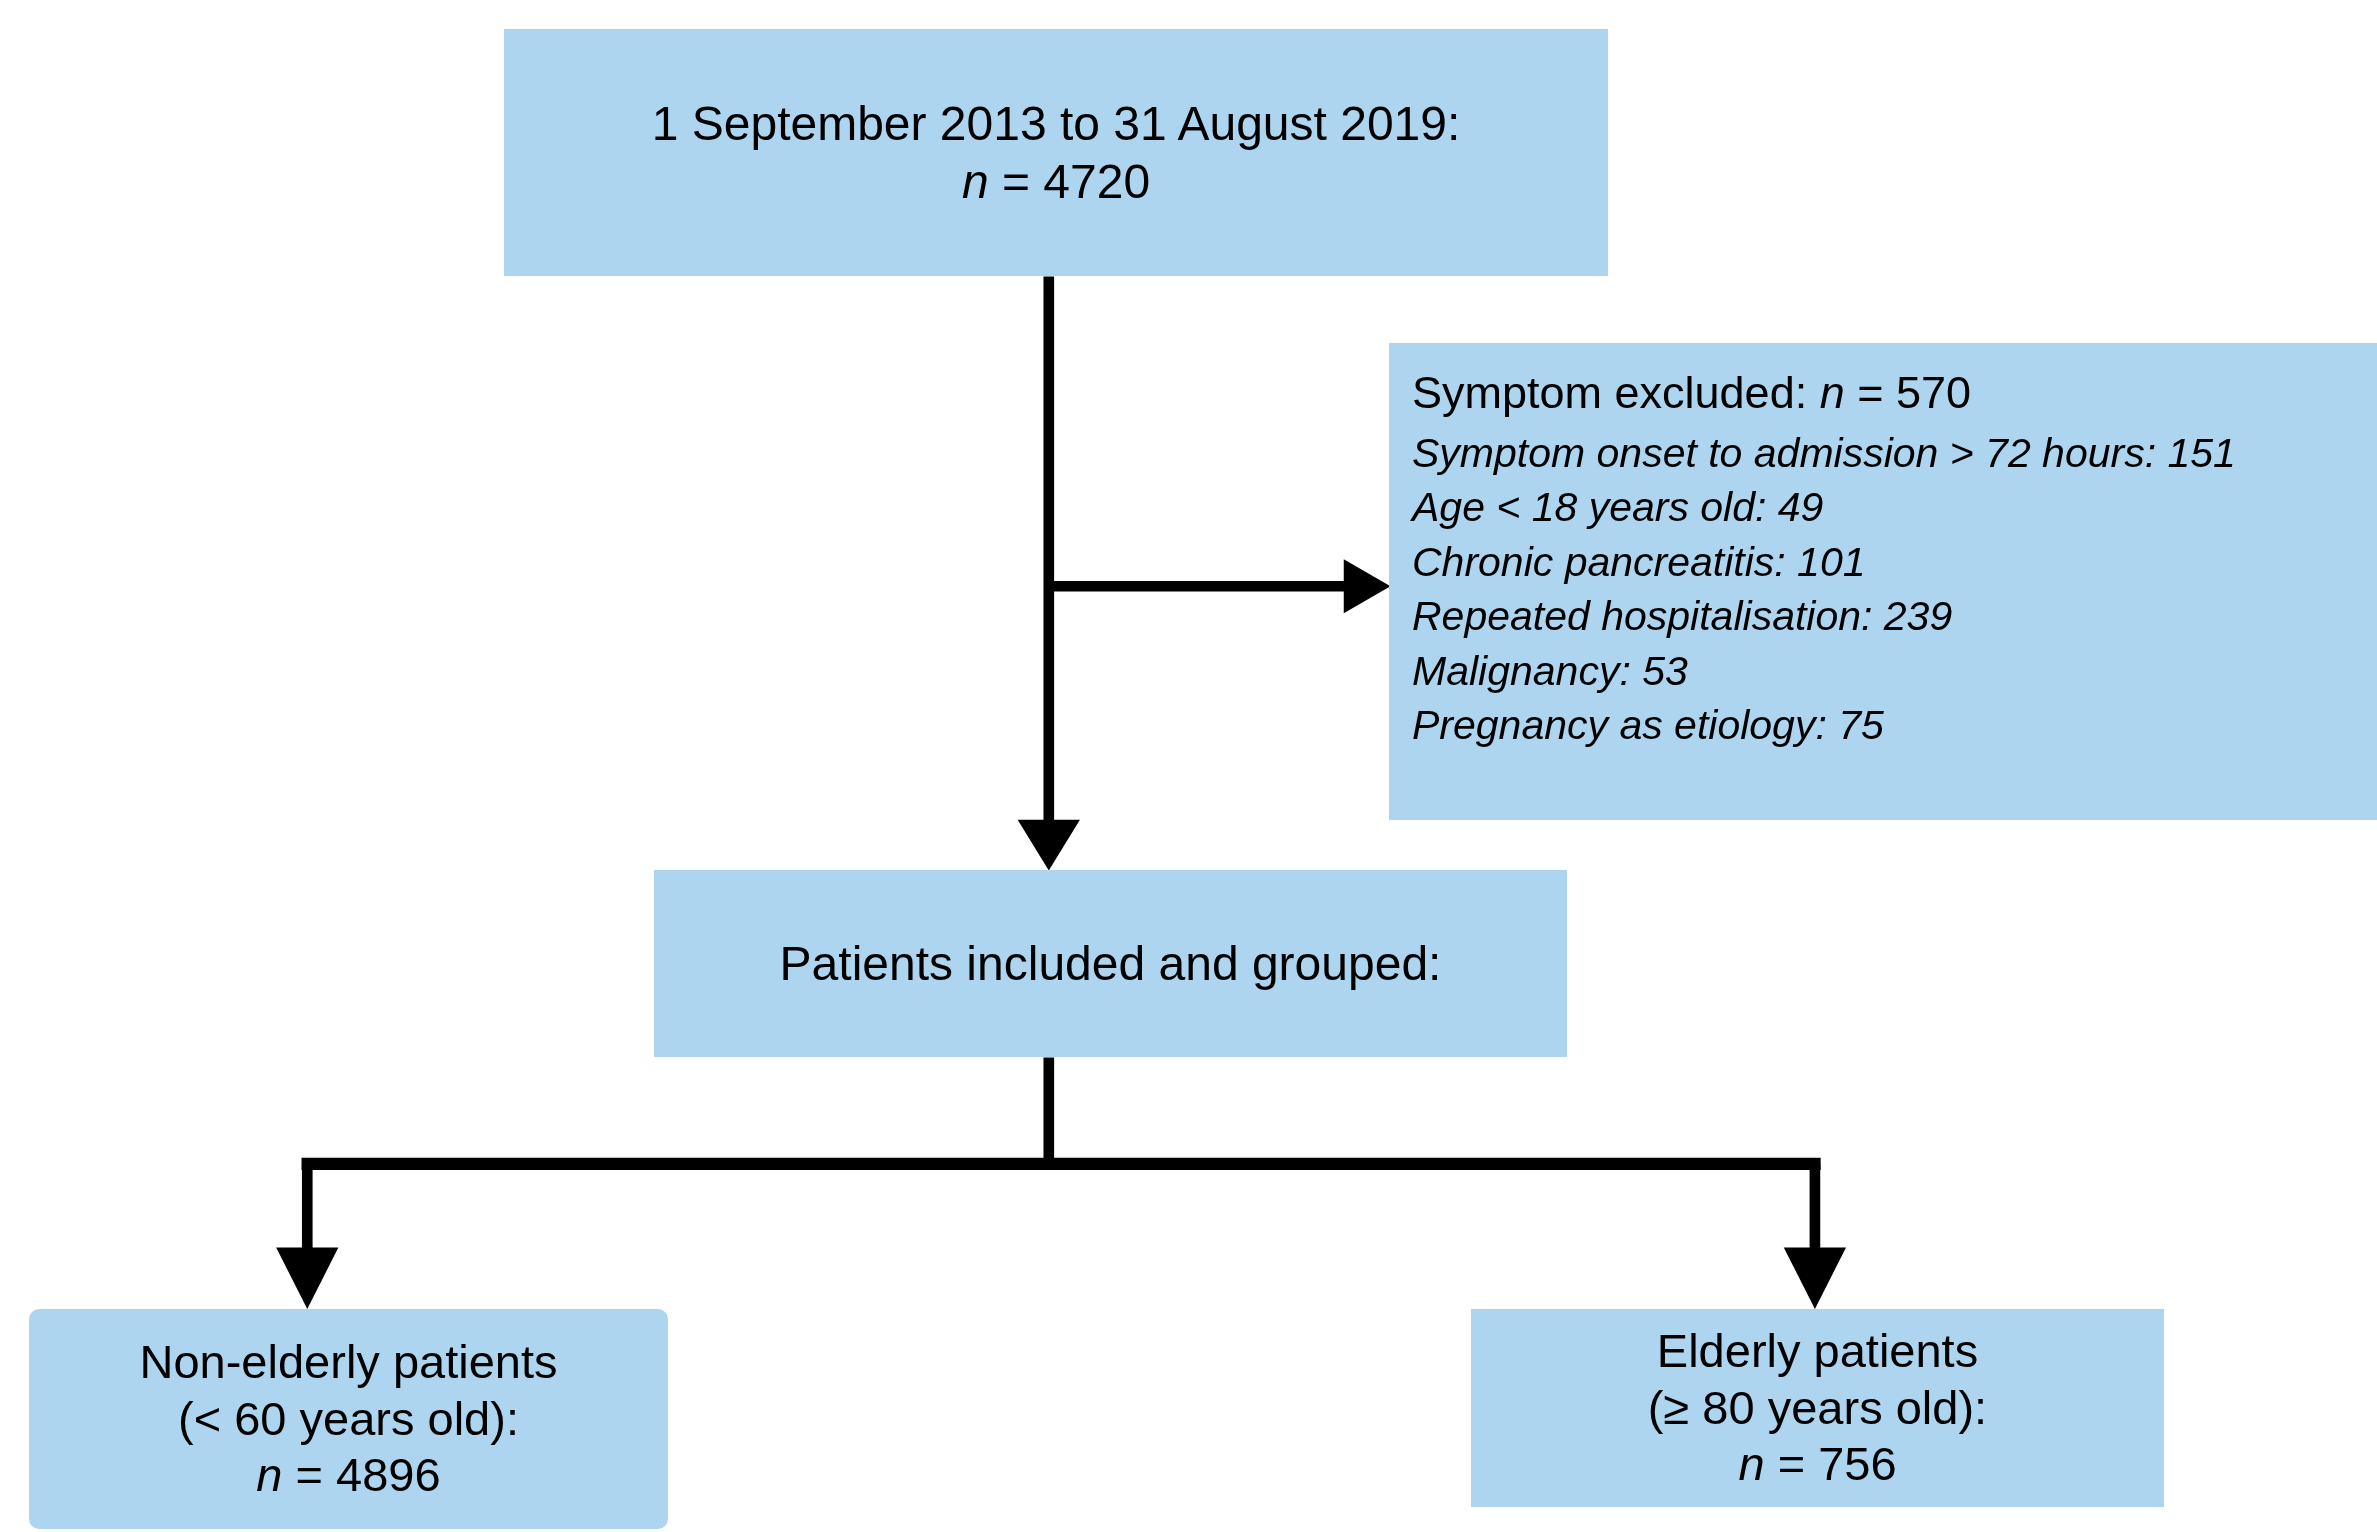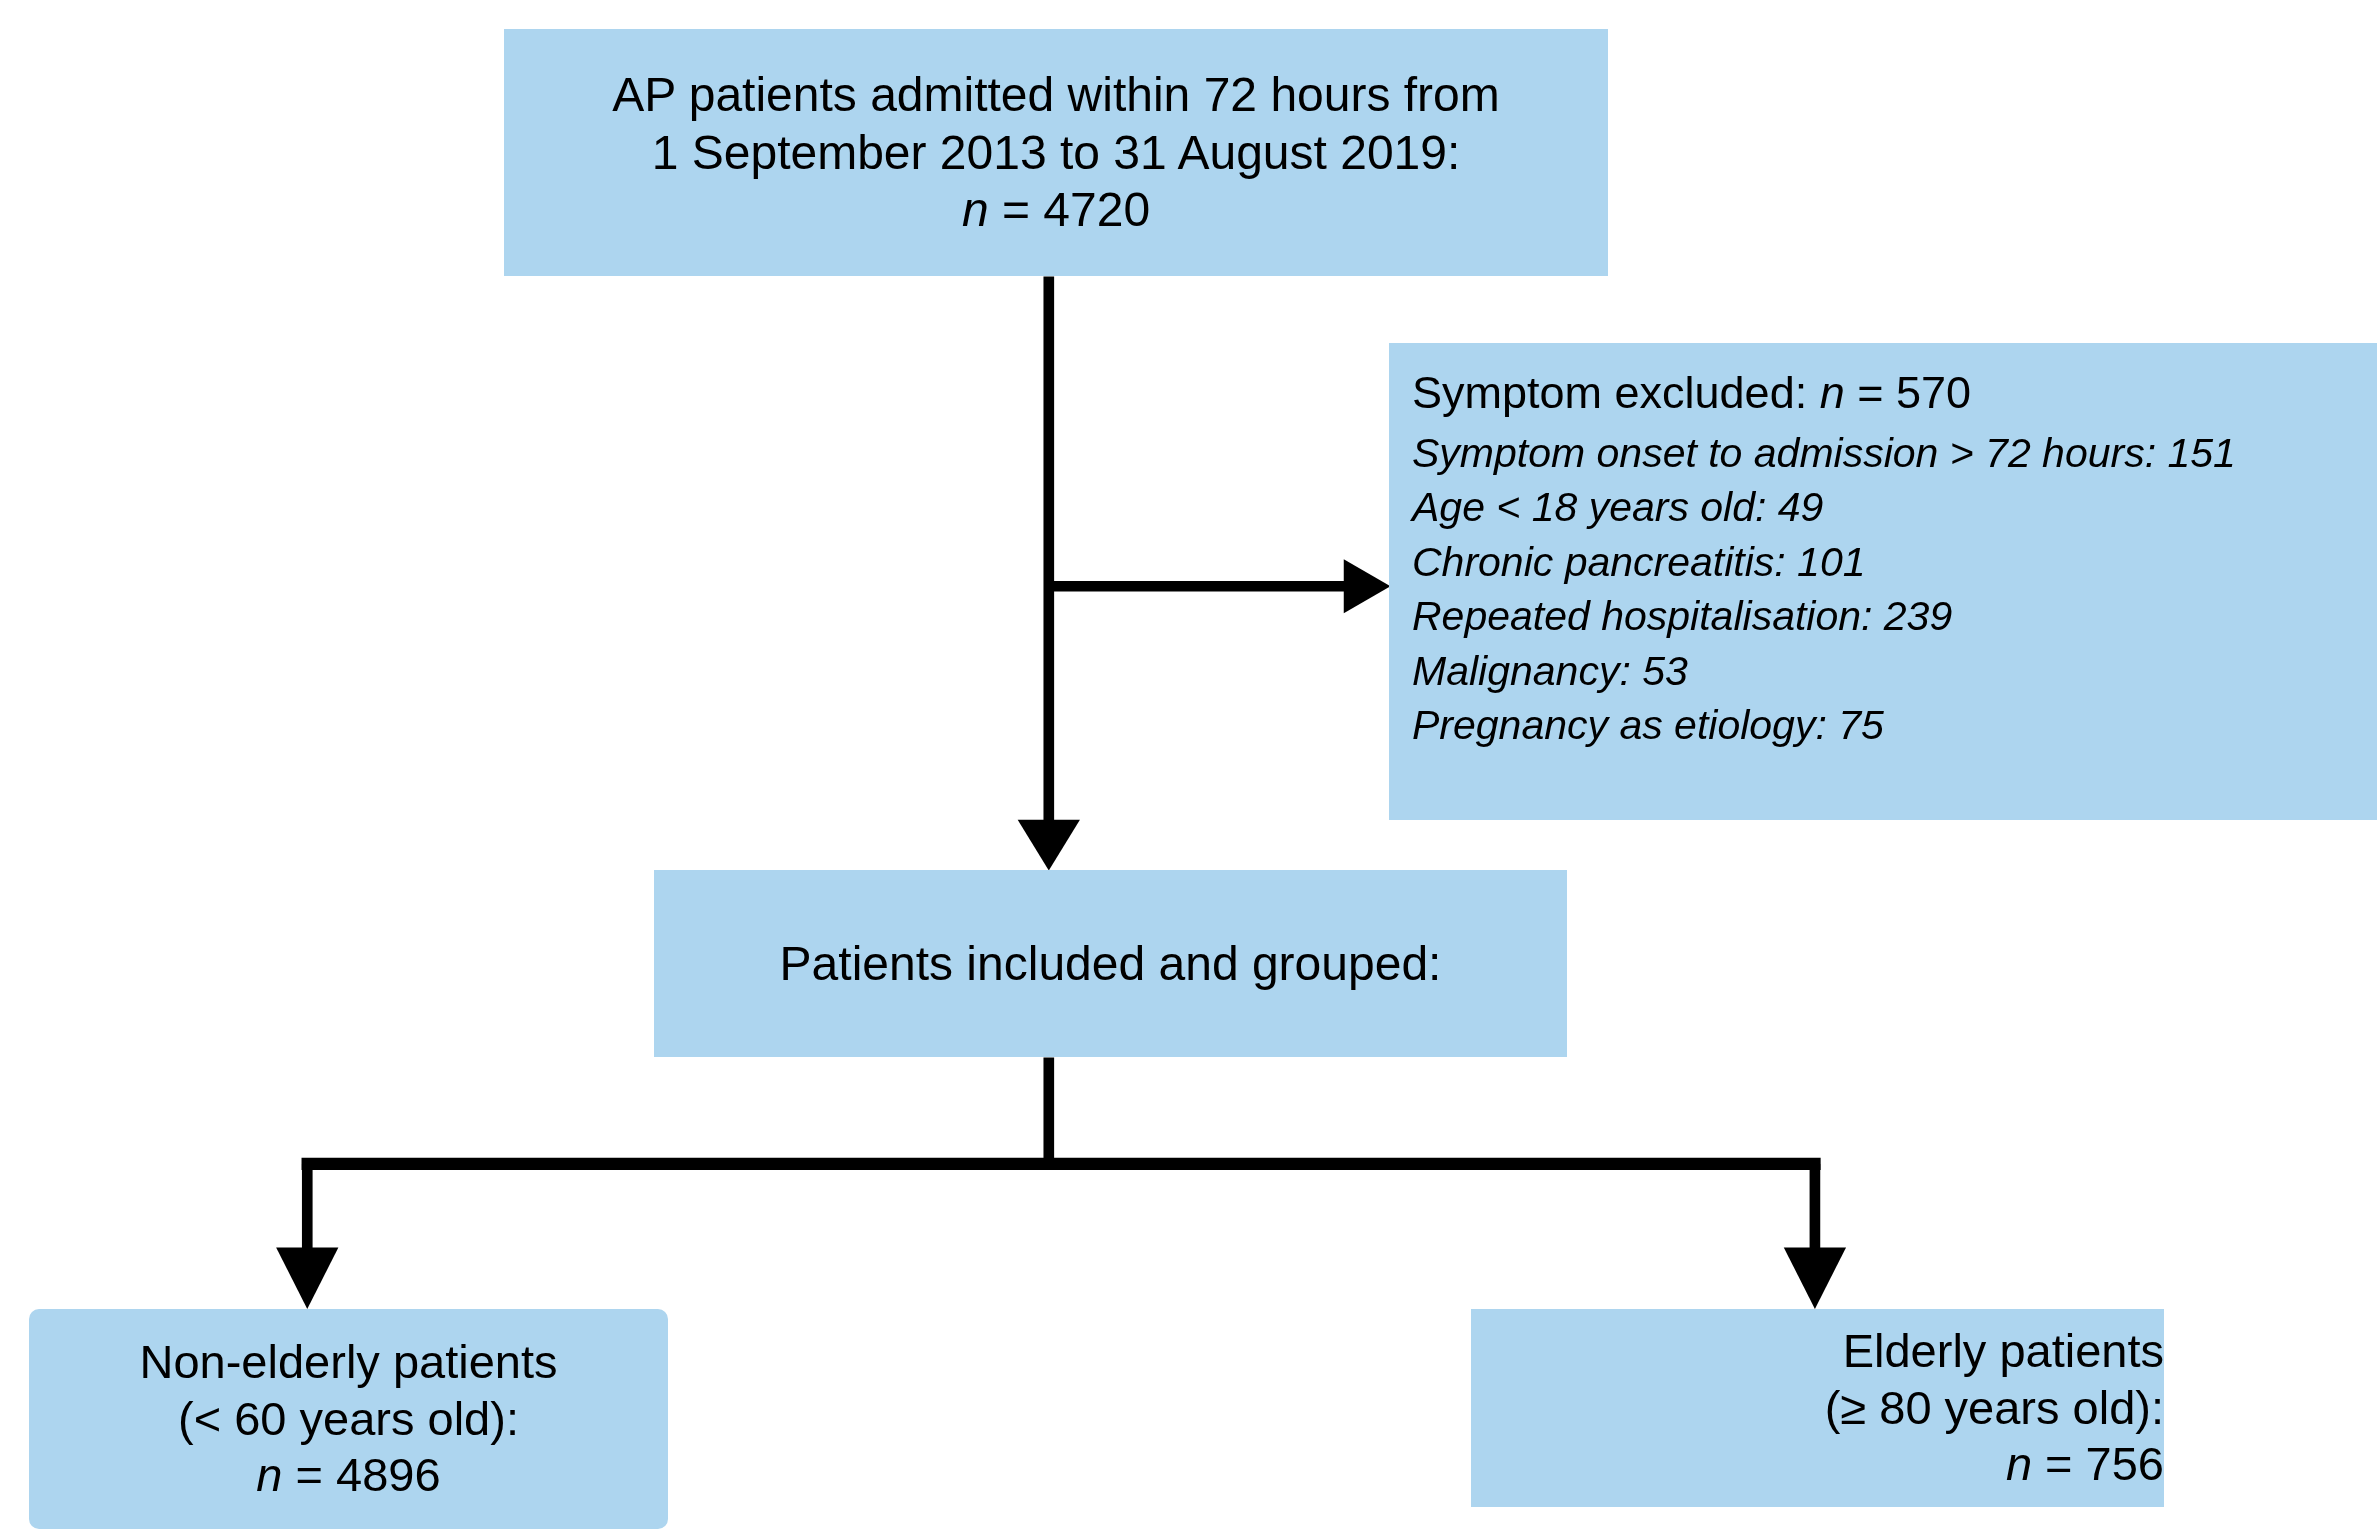--- a/index.html
+++ b/index.html
@@ -86,21 +86,21 @@
     height: 220px;
     text-align: center;
     font-size: 47px;
     border-radius: 10px;
   }
   #node-elderly {
     left: 1471px;
     top: 1309px;
     width: 693px;
     height: 198px;
-    text-align: right;
+    text-align: center;
     font-size: 47px;
   }
   .ital { font-style: italic; }
 </style>
 </head>
 <body>
 
 <div id="flow-root">
 
   <svg id="flow-svg" viewBox="0 0 2901 1870">
@@ -116,21 +116,20 @@
     <line x1="368" y1="1420" x2="2222" y2="1420" stroke="#000000" stroke-width="15"></line>
 
     <line x1="375" y1="1420" x2="375" y2="1555" stroke="#000000" stroke-width="13"></line>
     <polygon points="375,1597 337,1522 413,1522" fill="#000000"></polygon>
 
     <line x1="2215" y1="1420" x2="2215" y2="1555" stroke="#000000" stroke-width="13"></line>
     <polygon points="2215,1597 2177,1522 2253,1522" fill="#000000"></polygon>
   </svg>
 
   <div class="node" id="node-enrolled">
-    <span class="line">AP patients admitted within 72 hours from</span>
     <span class="line">1 September 2013 to 31 August 2019:</span>
     <span class="line"><span class="ital">n</span><span> = 4720</span></span>
   </div>
 
   <div class="node" id="node-excluded">
     <span class="line head"><span>Symptom excluded: </span><span class="ital">n</span><span> = 570</span></span>
     <span class="line reason">Symptom onset to admission &gt; 72 hours: 151</span>
     <span class="line reason">Age &lt; 18 years old: 49</span>
     <span class="line reason">Chronic pancreatitis: 101</span>
     <span class="line reason">Repeated hospitalisation: 239</span>

